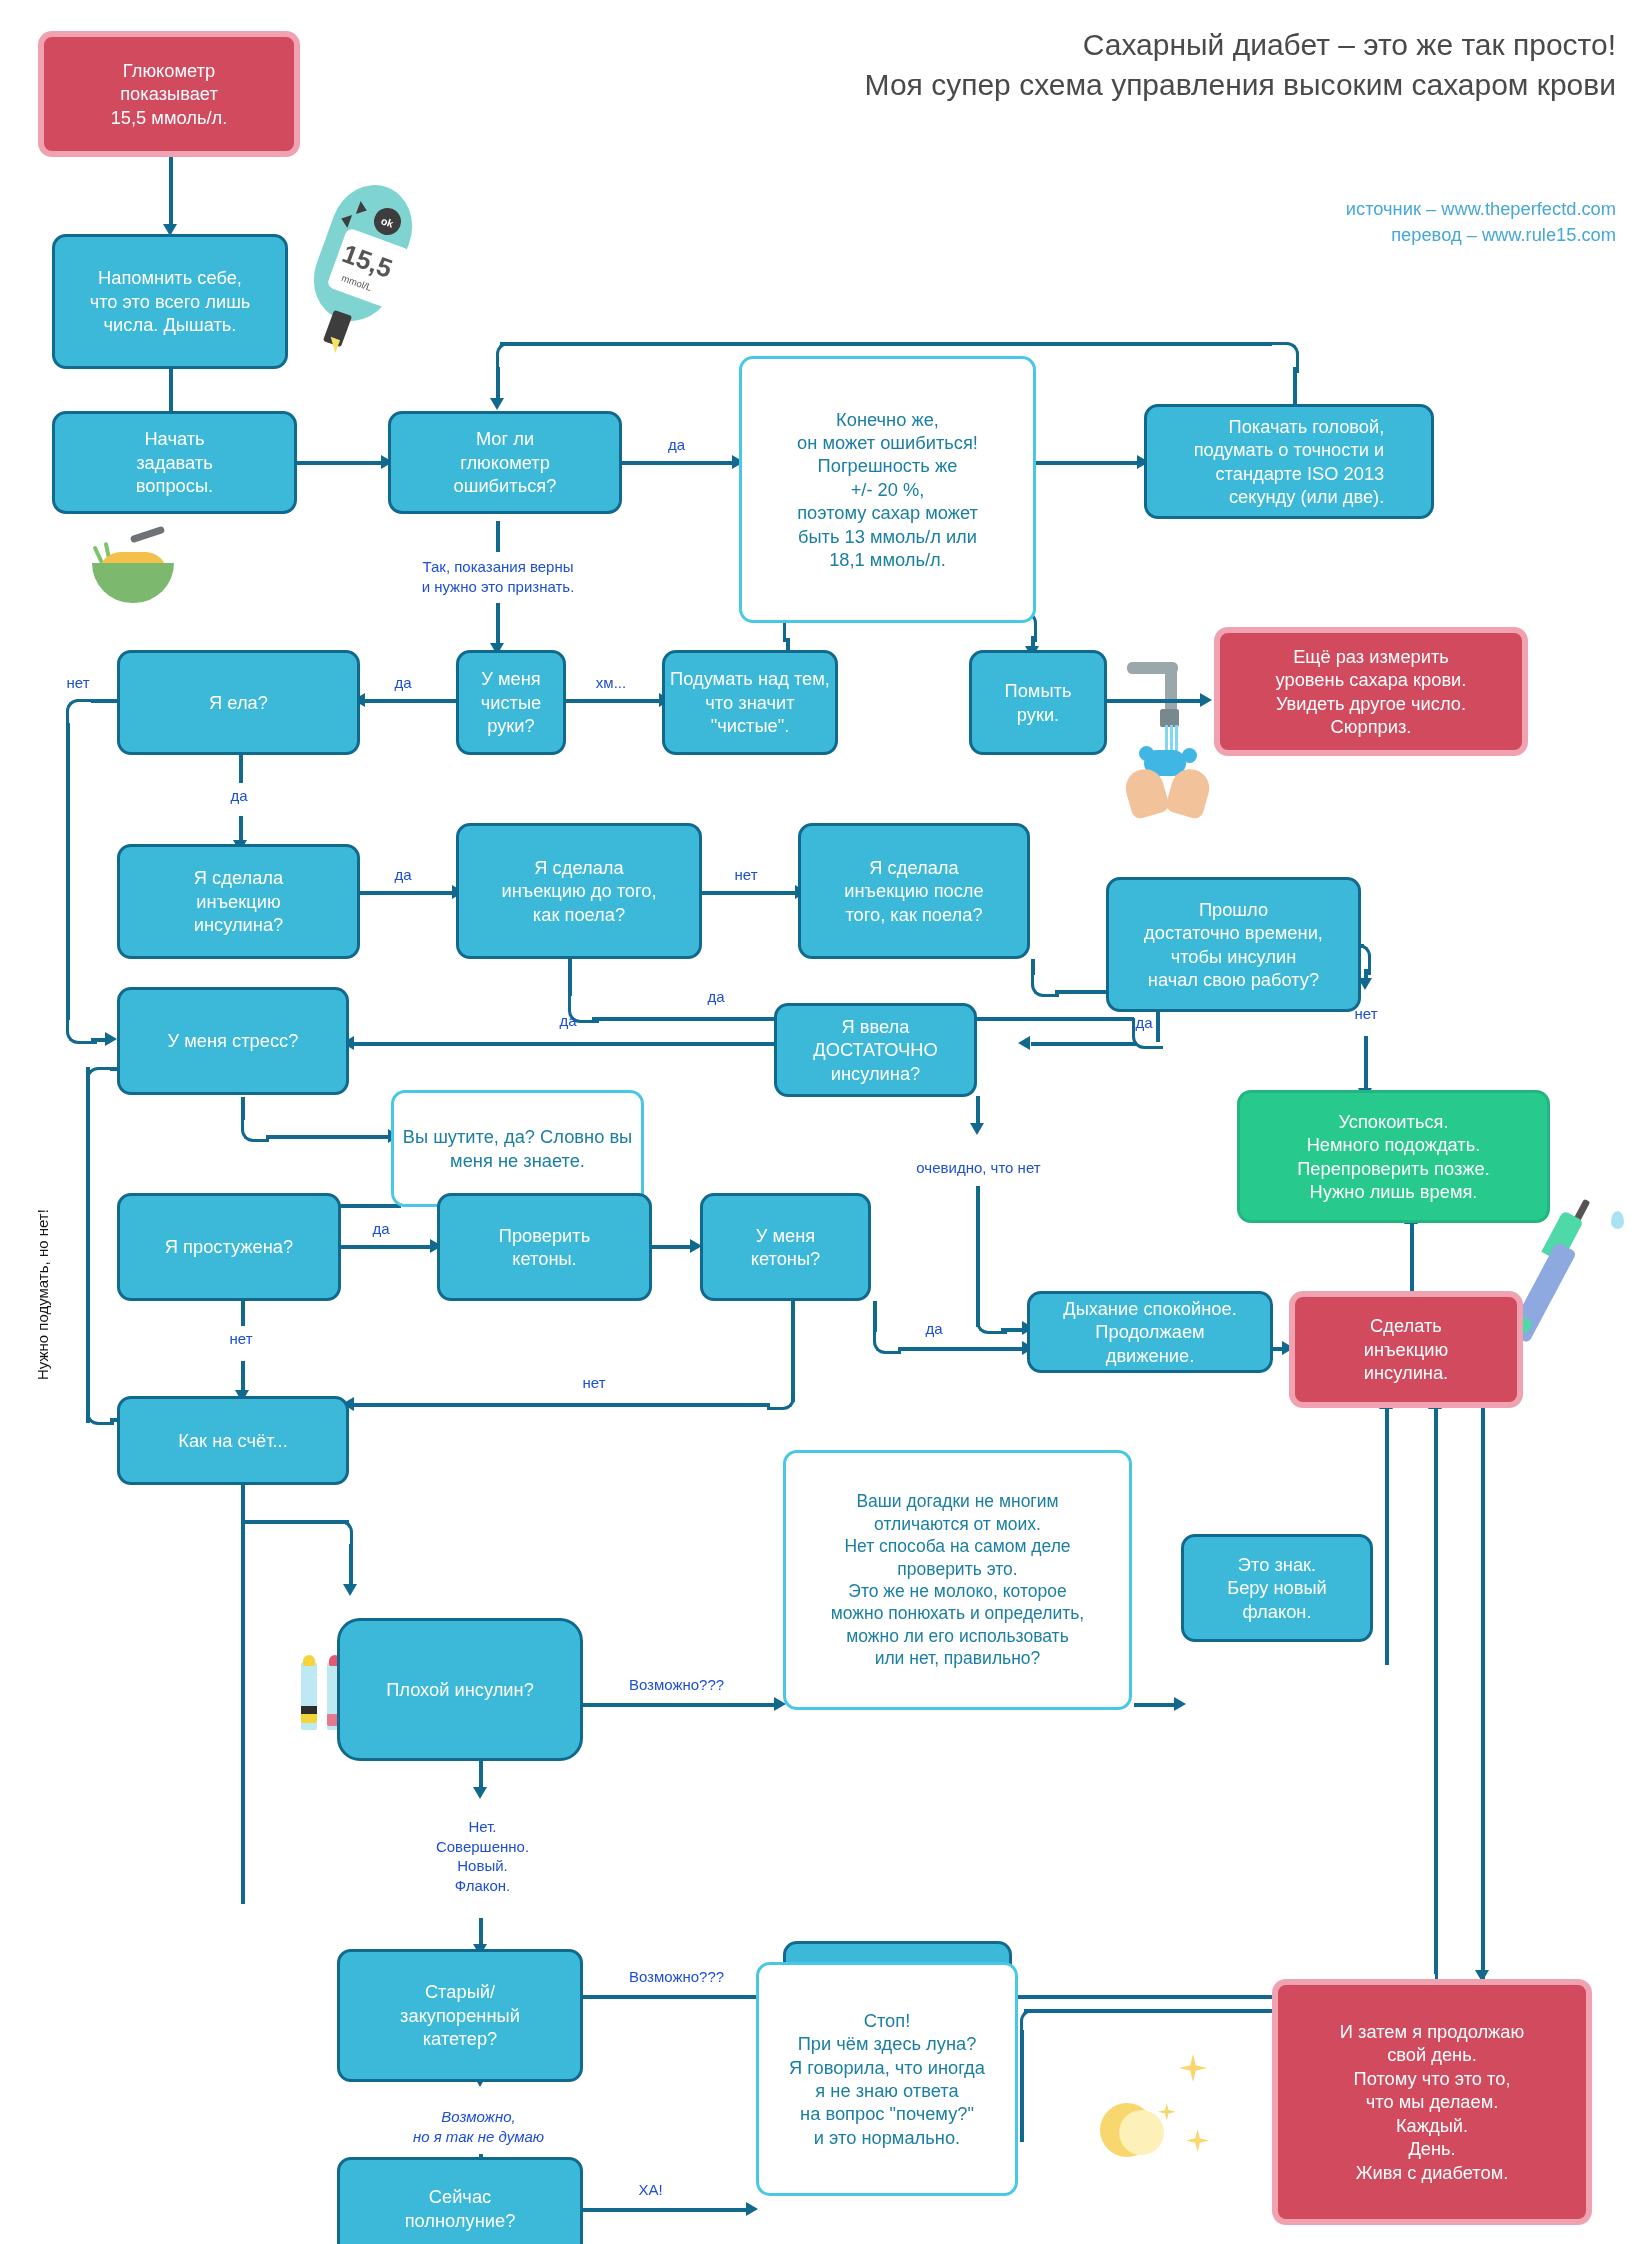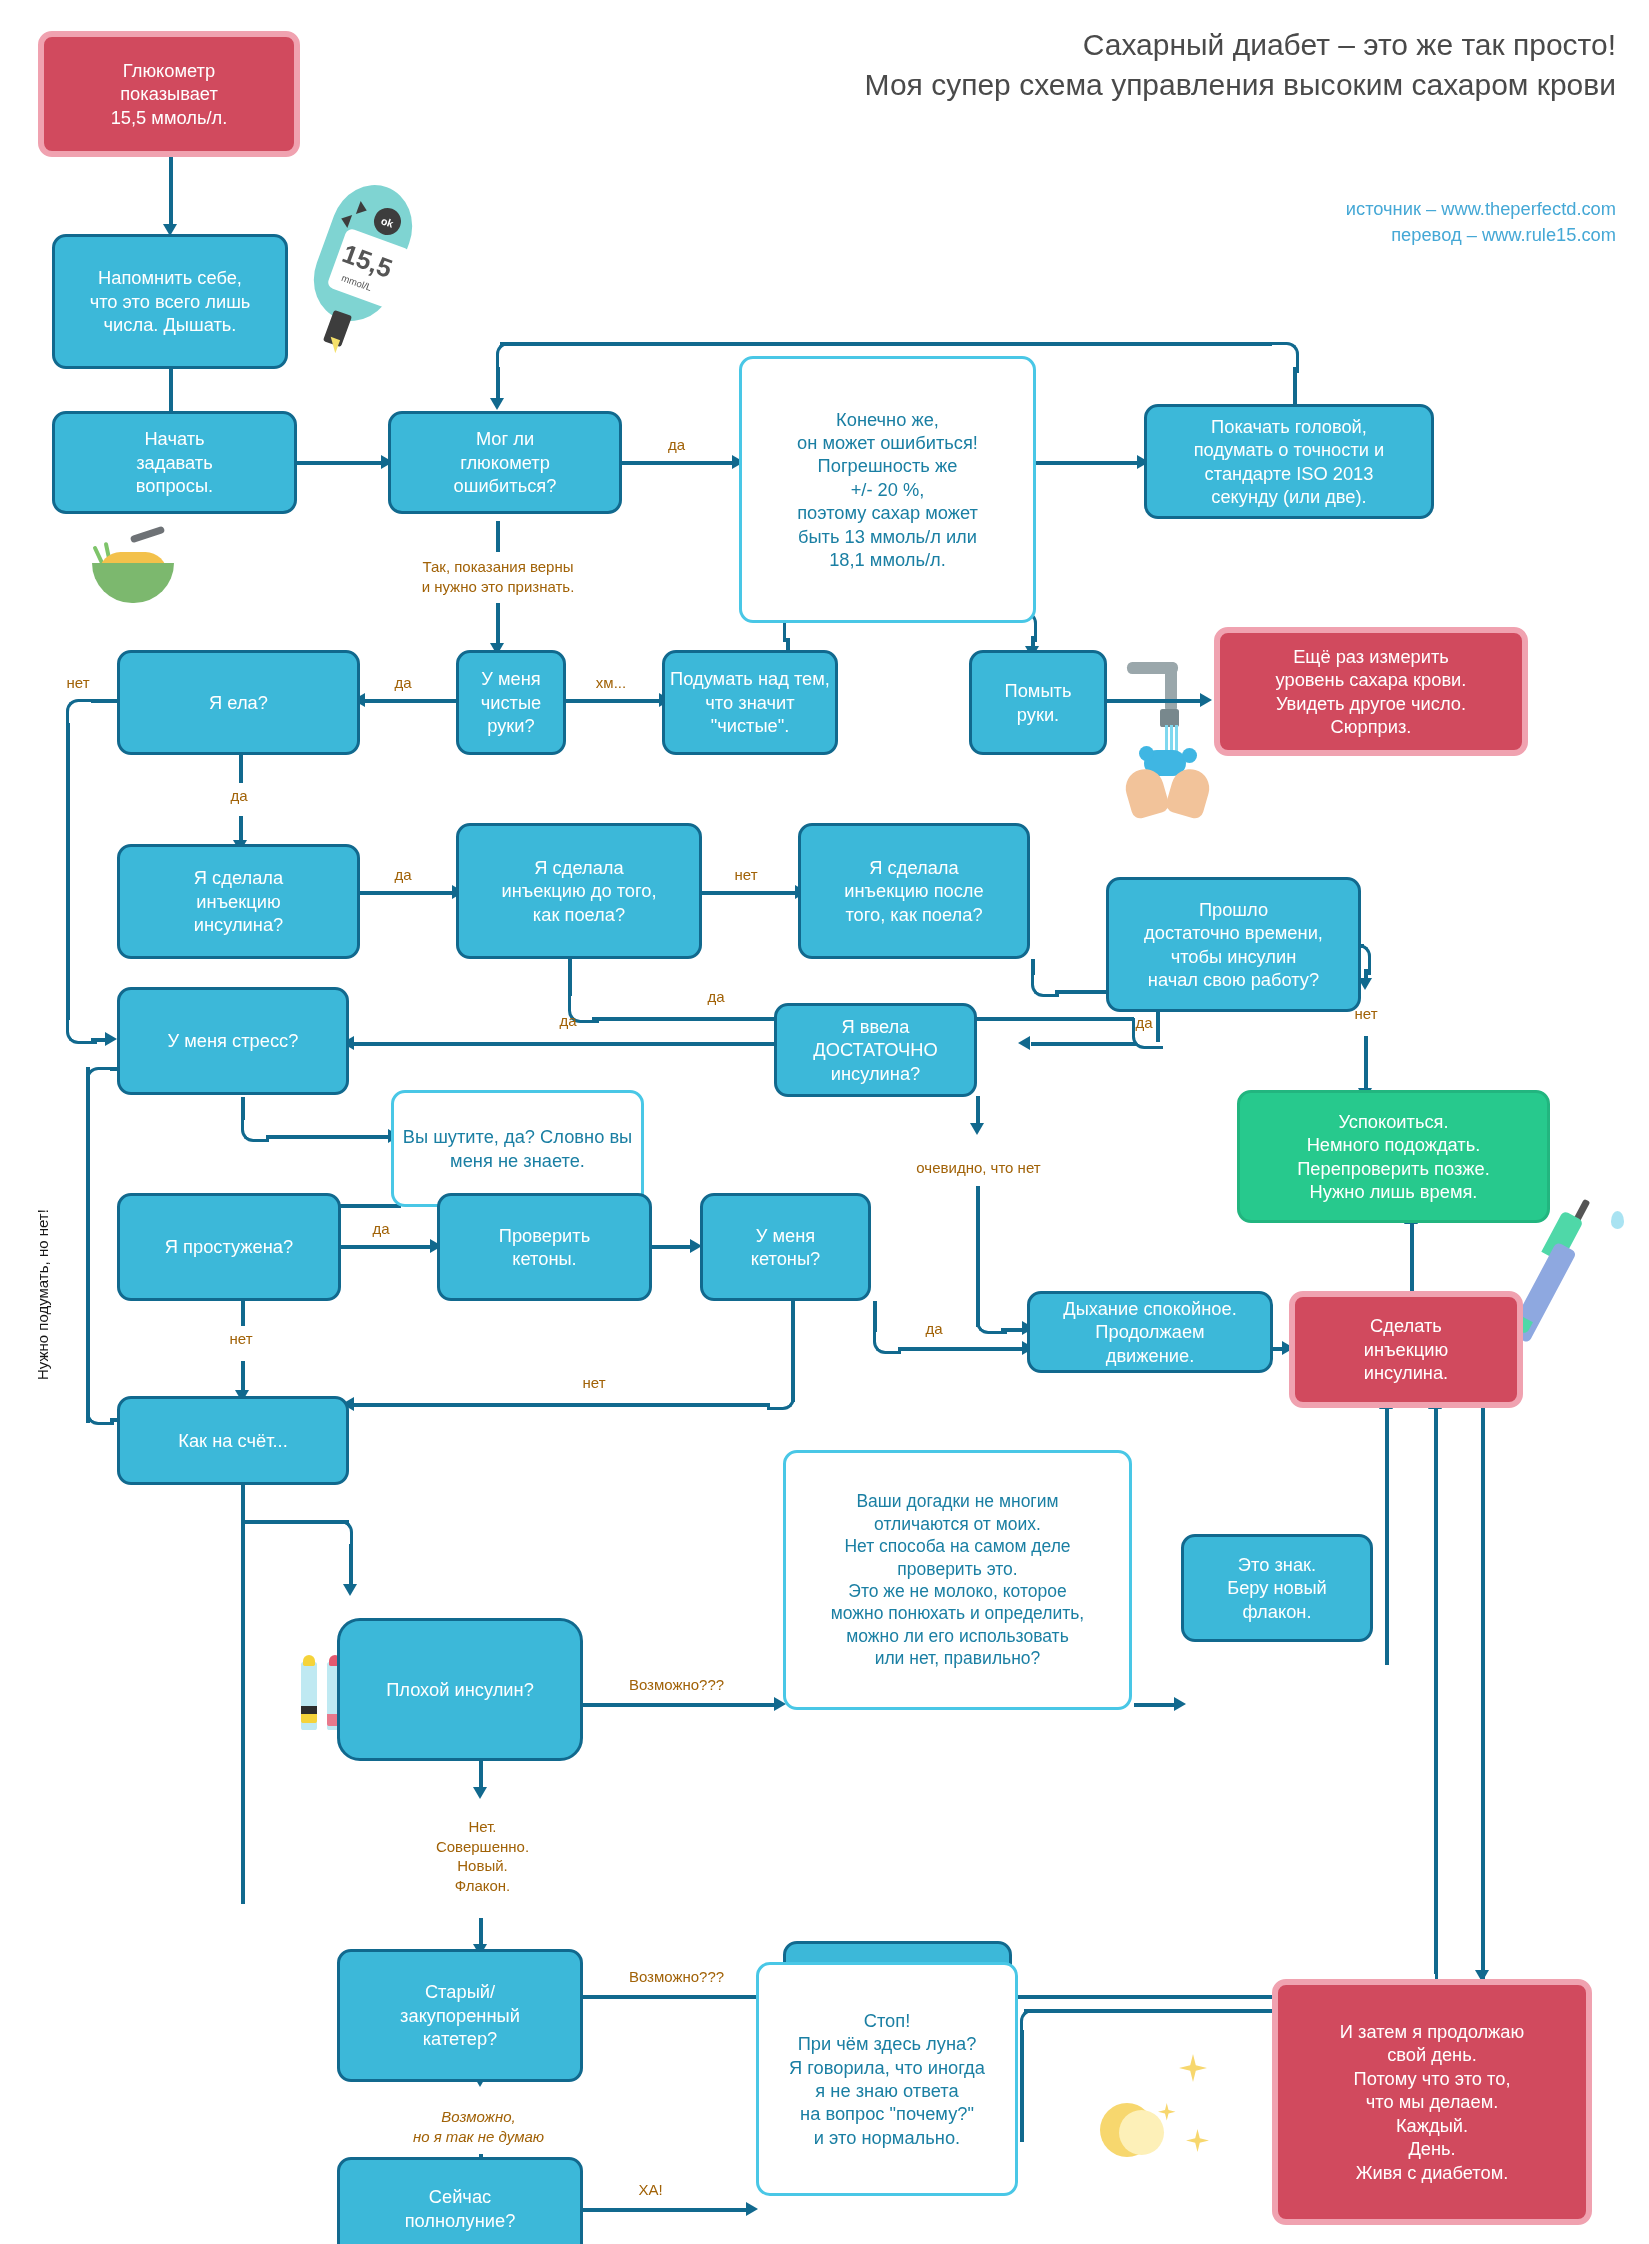--- a/index.html
+++ b/index.html
@@ -12,21 +12,21 @@
         line-height:1.28;white-space:pre-line;}
   .n-blue{background:#3cb8d9;border:3.5px solid #11698e;color:#ffffff;font-size:18.3px;}
   .n-white{background:#ffffff;border:3.5px solid #49c7e6;color:#1a7fa3;font-size:18.3px;}
   .n-red{background:#d14a5e;border:6.1px solid #f0a2b0;color:#ffffff;font-size:18.3px;}
   .n-green{background:#27c98d;border:3.5px solid #22b57f;color:#ffffff;font-size:18.3px;}
 
   .title{position:absolute;text-align:right;color:#4a4a4a;font-size:30px;line-height:1.35;}
   .credit{position:absolute;text-align:right;color:#45a8d6;font-size:18.3px;line-height:1.42;}
 
   
-  .elabel{position:absolute;font-size:15px;color:#a16207;text-align:center;
+  .elabel{position:absolute;font-size:15px;color:#1d4ed8;text-align:center;
           line-height:1.3;white-space:pre-line;}
   .vlabel{position:absolute;font-size:15px;color:#151515;
           transform-origin:left bottom;transform:rotate(-90deg);white-space:nowrap;}
 
   
   .ln{position:absolute;background:#11698e;}
   .h{height:3.5px;}
   .v{width:3.5px;}
   .corner{position:absolute;border:3.5px solid #11698e;background:transparent;}
   .c-tr{border-left:none;border-bottom:none;border-top-right-radius:12.2px;}
@@ -427,21 +427,21 @@
 ошибиться?</div>
 
   <div class="node n-white" style="left:739px;top:356px;width:297px;height:267px;">Конечно же,
 он может ошибиться!
 Погрешность же
 +/- 20 %,
 поэтому сахар может
 быть 13 ммоль/л или
 18,1 ммоль/л.</div>
 
-  <div class="node n-blue" style="left:1144px;top:404px;width:290px;height:115px;">Покачать головой,
+  <div class="node n-blue" style="left:1144px;top:404px;width:290px;height:115px;text-align:right;">Покачать головой,
 подумать о точности и
 стандарте ISO 2013
 секунду (или две).</div>
 
   <div class="node n-blue" style="left:117px;top:650px;width:243px;height:105px;">Я ела?</div>
 
   <div class="node n-blue" style="left:456px;top:650px;width:110px;height:105px;">У меня
 чистые
 руки?</div>
 

